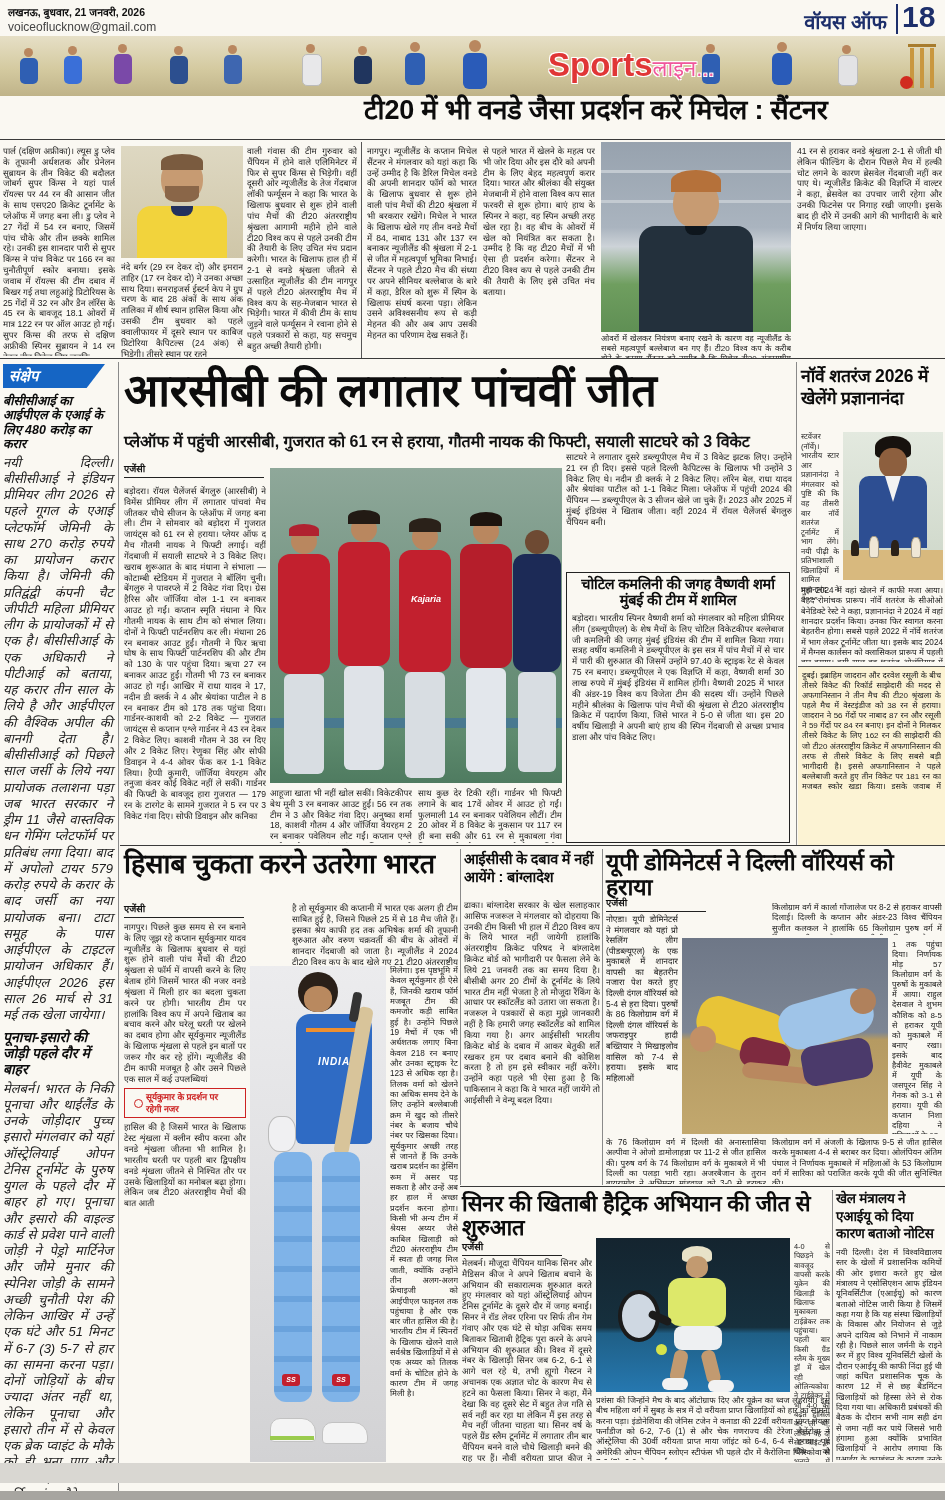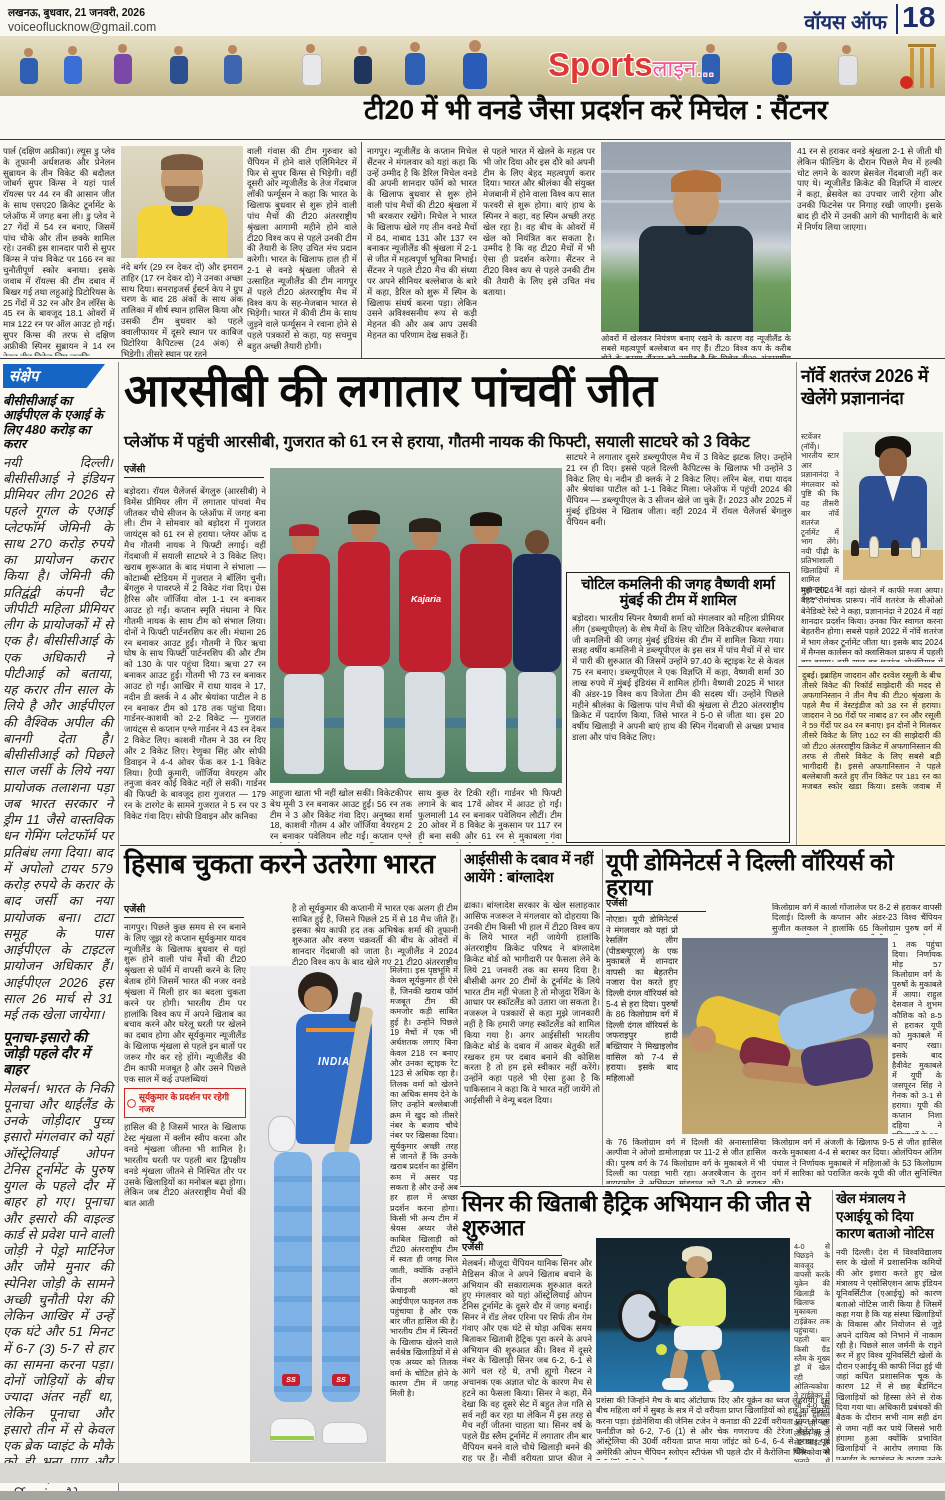--- a/index.html
+++ b/index.html
@@ -215,21 +215,21 @@
 
   <div class="hline" style="left:120px;top:845px;width:825px;height:1px;"></div>
 
   <div class="abs headline" style="left:124px;top:850px;width:332px;font-size:27px;">हिसाब चुकता करने उतरेगा भारत</div>
   <div class="abs byline" style="left:124px;top:902px;width:120px;">एजेंसी</div>
 
   <div class="abs body-txt" style="left:292px;top:903px;width:166px;height:62px;">है तो सूर्यकुमार की कप्तानी में भारत एक अलग ही टीम साबित हुई है, जिसने पिछले 25 में से 18 मैच जीते हैं। इसका श्रेय काफी हद तक अभिषेक शर्मा की तूफानी शुरुआत और वरुण चक्रवर्ती की बीच के ओवरों में शानदार गेंदबाजी को जाता है। न्यूजीलैंड ने 2024 टी20 विश्व कप के बाद खेले गए 21 टी20 अंतरराष्ट्रीय मैचों में से 13 में जीत हासिल की है। आक्रामक सलामी बल्लेबाज डेवोन कॉनवे, कप्तान</div>
 
   <div class="abs" style="left:124px;top:922px;width:122px;height:540px;overflow:hidden;">
     <div class="body-txt">नागपुर। पिछले कुछ समय से रन बनाने के लिए जूझ रहे कप्तान सूर्यकुमार यादव न्यूजीलैंड के खिलाफ बुधवार से यहां शुरू होने वाली पांच मैचों की टी20 श्रृंखला से फॉर्म में वापसी करने के लिए बेताब होंगे जिसमें भारत की नजर वनडे श्रृंखला में मिली हार का बदला चुकता करने पर होगी। भारतीय टीम पर हालांकि विश्व कप में अपने खिताब का बचाव करने और घरेलू धरती पर खेलने का दबाव होगा और सूर्यकुमार न्यूजीलैंड के खिलाफ शृंखला से पहले इन बातों पर जरूर गौर कर रहे होंगे। न्यूजीलैंड की टीम काफी मजबूत है और उसने पिछले एक साल में कई उपलब्धियां</div>
-    <div style="border:1px solid #cc2222;margin:4px 0;padding:2px 2px;display:flex;align-items:center;gap:3px;">
+    <div style="border:1px solid #cc2222;margin:4px 0;padding:2px 9px;display:flex;align-items:center;gap:3px;">
       <span style="width:7px;height:7px;border:1.5px solid #cc2222;border-radius:50%;flex:none;"></span>
       <span style="font-size:8.8px;font-weight:800;color:#cc2222;">सूर्यकुमार के प्रदर्शन पर रहेगी नजर</span>
     </div>
     <div class="body-txt">हासिल की है जिसमें भारत के खिलाफ टेस्ट शृंखला में क्लीन स्वीप करना और वनडे शृंखला जीतना भी शामिल है। भारतीय धरती पर पहली बार द्विपक्षीय वनडे शृंखला जीतने से निश्चित तौर पर उसके खिलाड़ियों का मनोबल बढ़ा होगा। लेकिन जब टी20 अंतरराष्ट्रीय मैचों की बात आती</div>
   </div>
 
   <div class="photo" style="left:250px;top:966px;width:136px;height:496px;background:linear-gradient(180deg,#ececee 0%,#dedee0 55%,#d2d2d4 100%);">
     <div class="abs" style="left:48px;top:6px;width:40px;height:40px;border-radius:50%;background:#2a2019;"></div>
     <div class="abs" style="left:54px;top:20px;width:28px;height:26px;border-radius:46%;background:#b9895f;"></div>
     <div class="abs" style="left:46px;top:48px;width:76px;height:130px;border-radius:14px 14px 6px 6px;background:#2f6bc4;">

